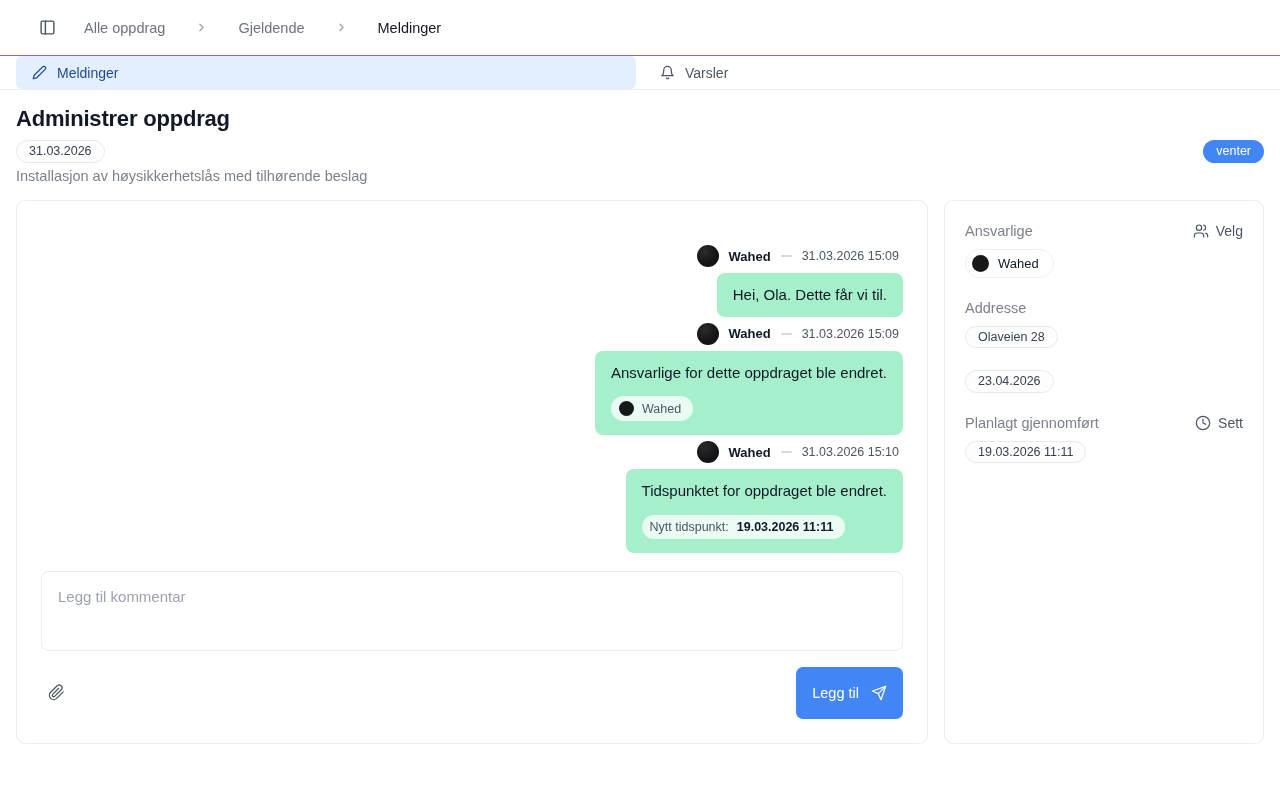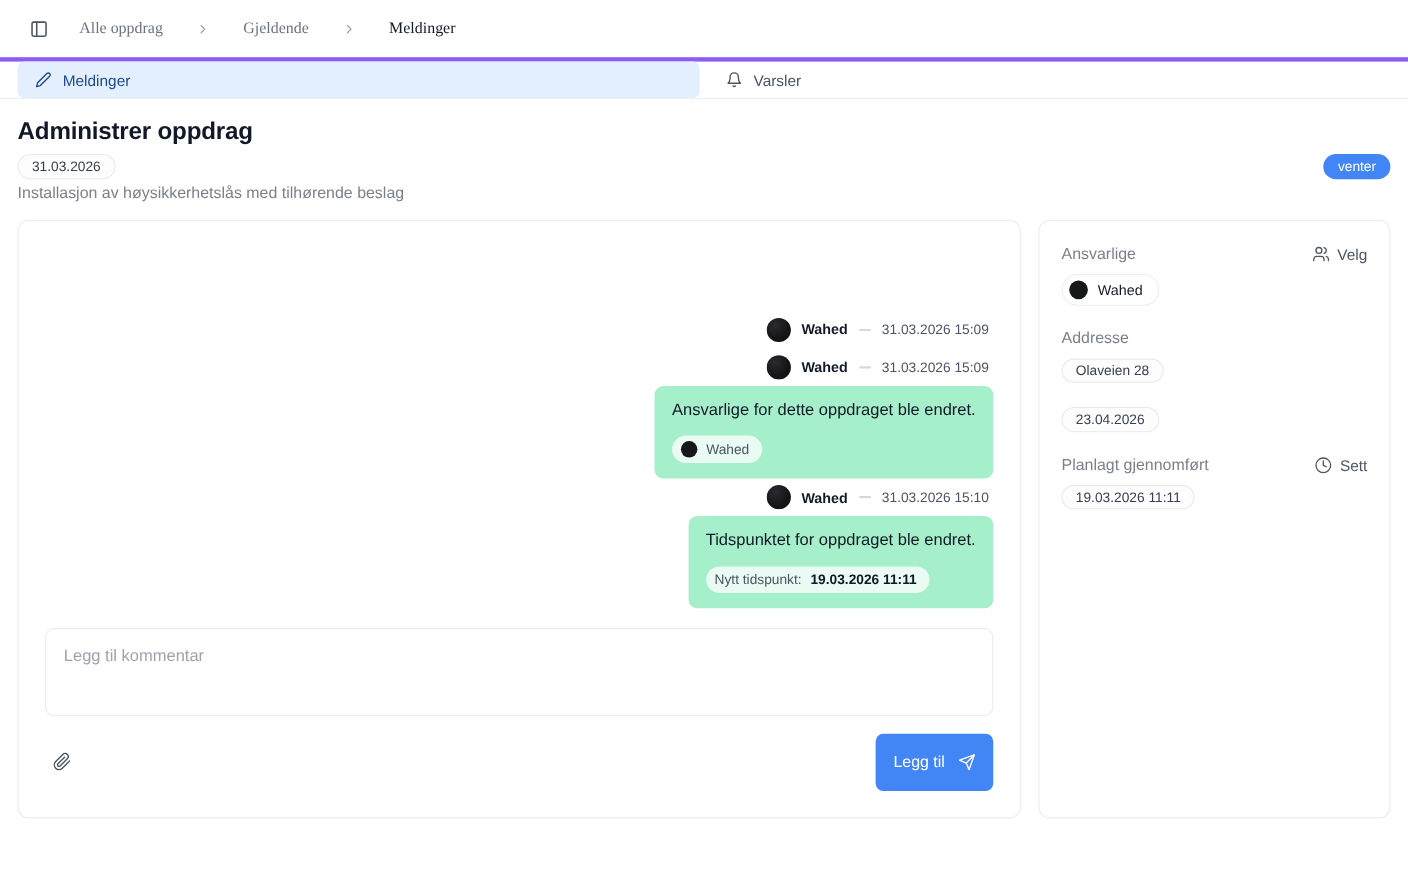--- a/index.html
+++ b/index.html
@@ -11,24 +11,23 @@
     font-family: "Liberation Sans", sans-serif;
     color: #1f2937;
     overflow: hidden;
   }
 
   
   .topbar {
     height: 56px;
     display: flex;
     align-items: center;
-    padding: 0 20px;
-    border-bottom: 4px solid #8b5cf6;
+    padding: 0 32px;
+    border-bottom: 1px solid #8b5cf6;
     background: #fff;
-    font-family: Liberation Serif, serif;
   }
   .sidebar-toggle {
     width: 30px; height: 30px;
     display: flex; align-items: center; justify-content: center;
     border-radius: 6px;
     cursor: pointer;
     margin-right: 18px;
   }
 
   .crumbs { display: flex; align-items: center; gap: 0; }
@@ -364,20 +363,23 @@
 
     <div class="messages">
 
       <div class="msg right">
         <div class="msg-meta">
           <span class="avatar"></span>
           <span class="msg-author">Wahed</span>
           <span class="meta-dash"></span>
           <span class="msg-time">31.03.2026 15:09</span>
         </div>
+        <div class="bubble">
+          <div class="bubble-text">Hei, Ola. Dette får vi til.</div>
+        </div>
       </div>
 
       <div class="msg right">
         <div class="msg-meta">
           <span class="avatar"></span>
           <span class="msg-author">Wahed</span>
           <span class="meta-dash"></span>
           <span class="msg-time">31.03.2026 15:09</span>
         </div>
         <div class="bubble tall">

